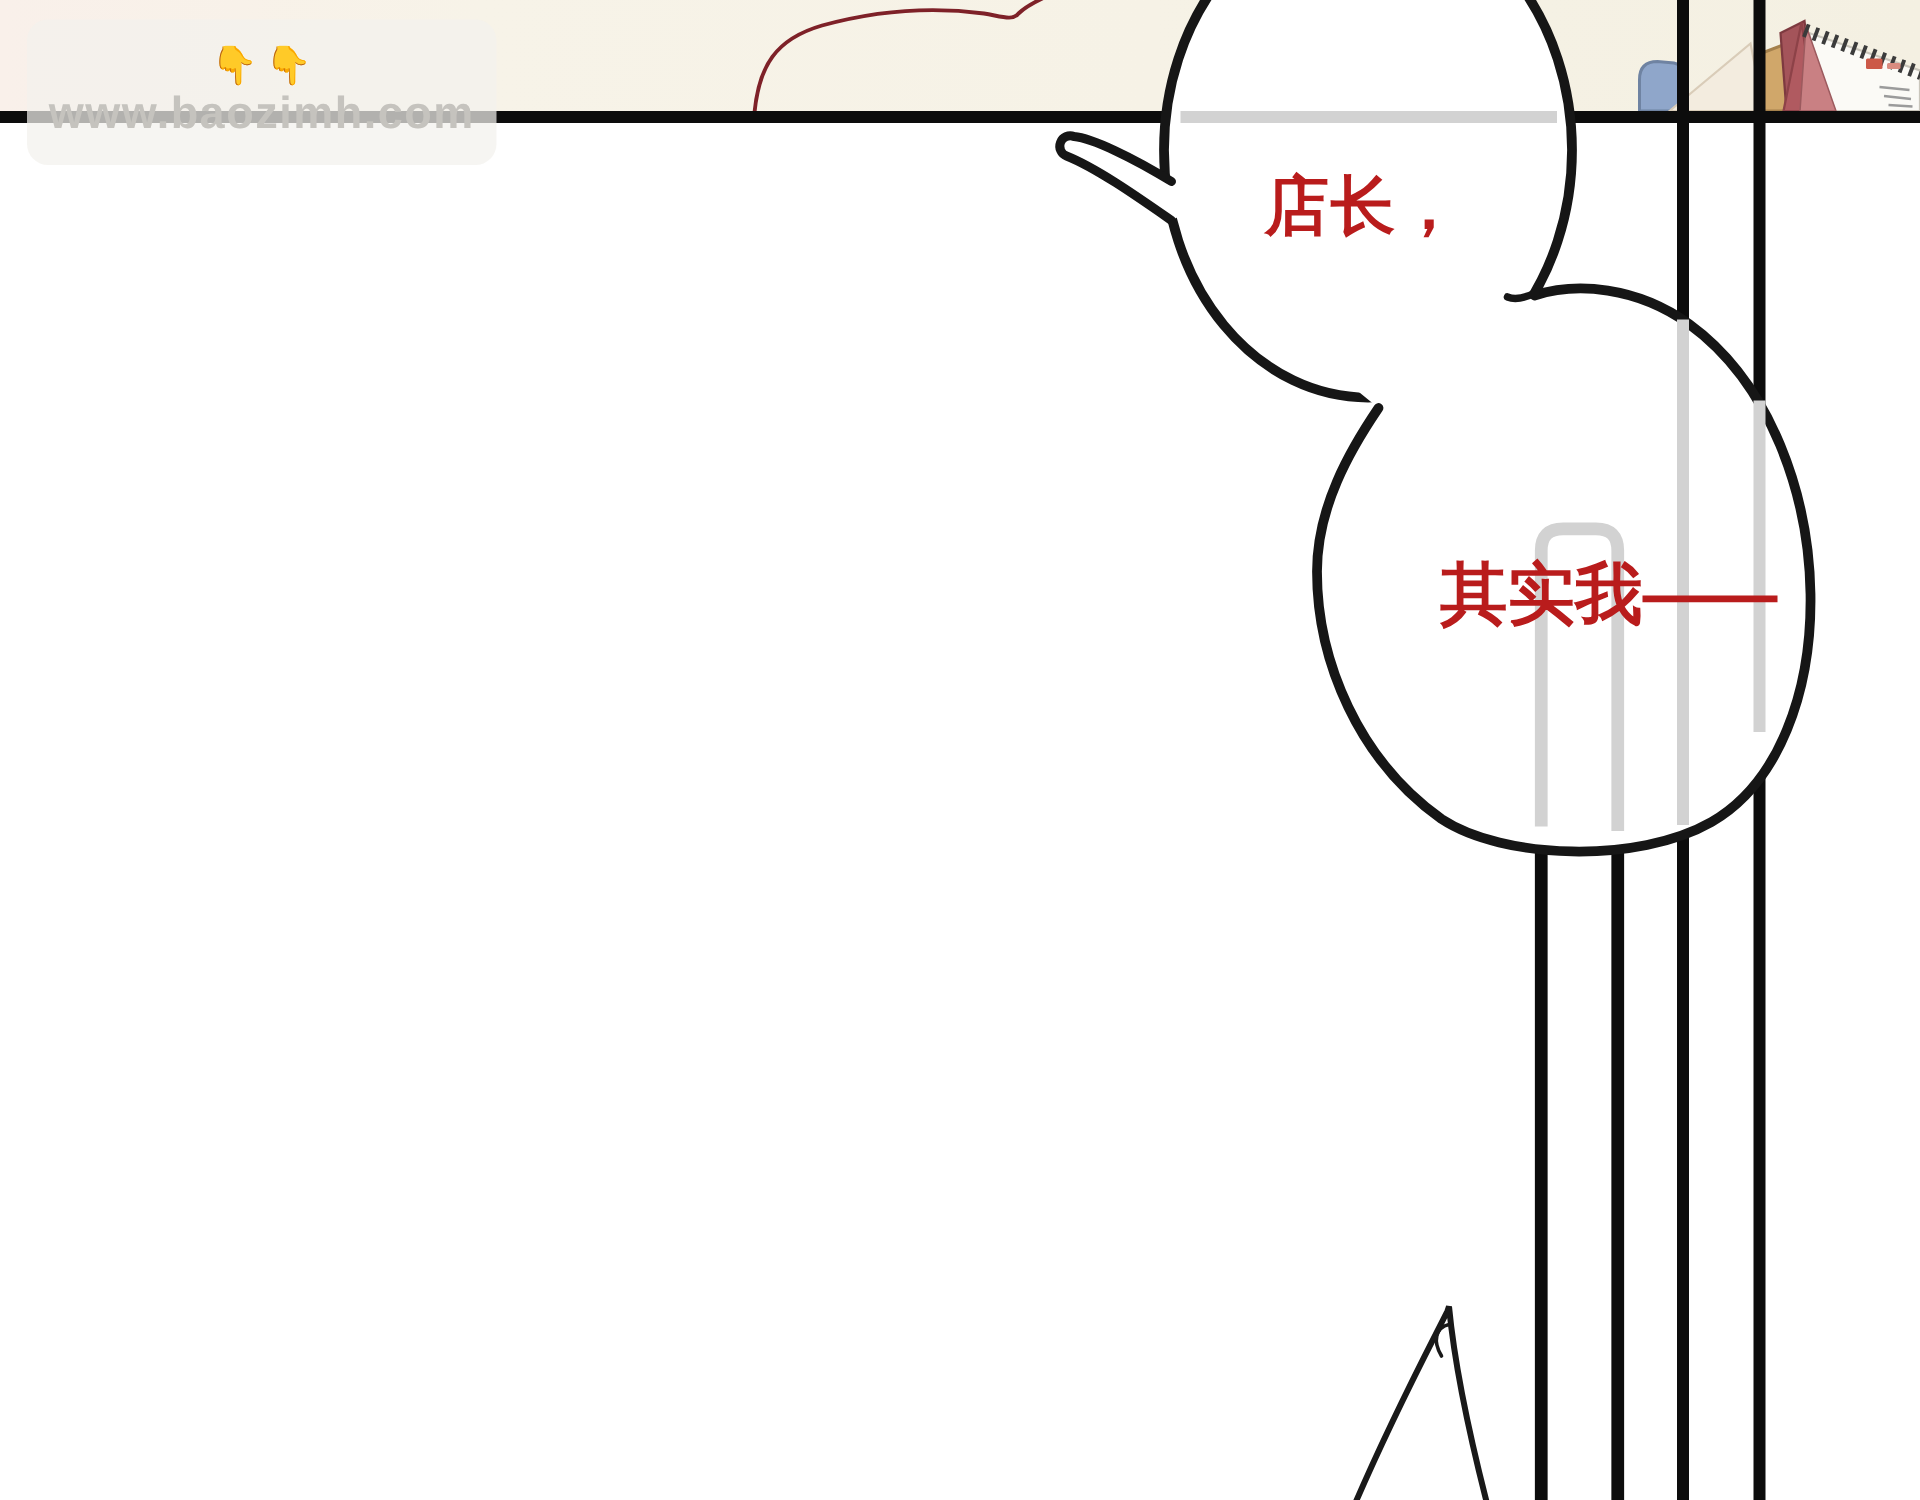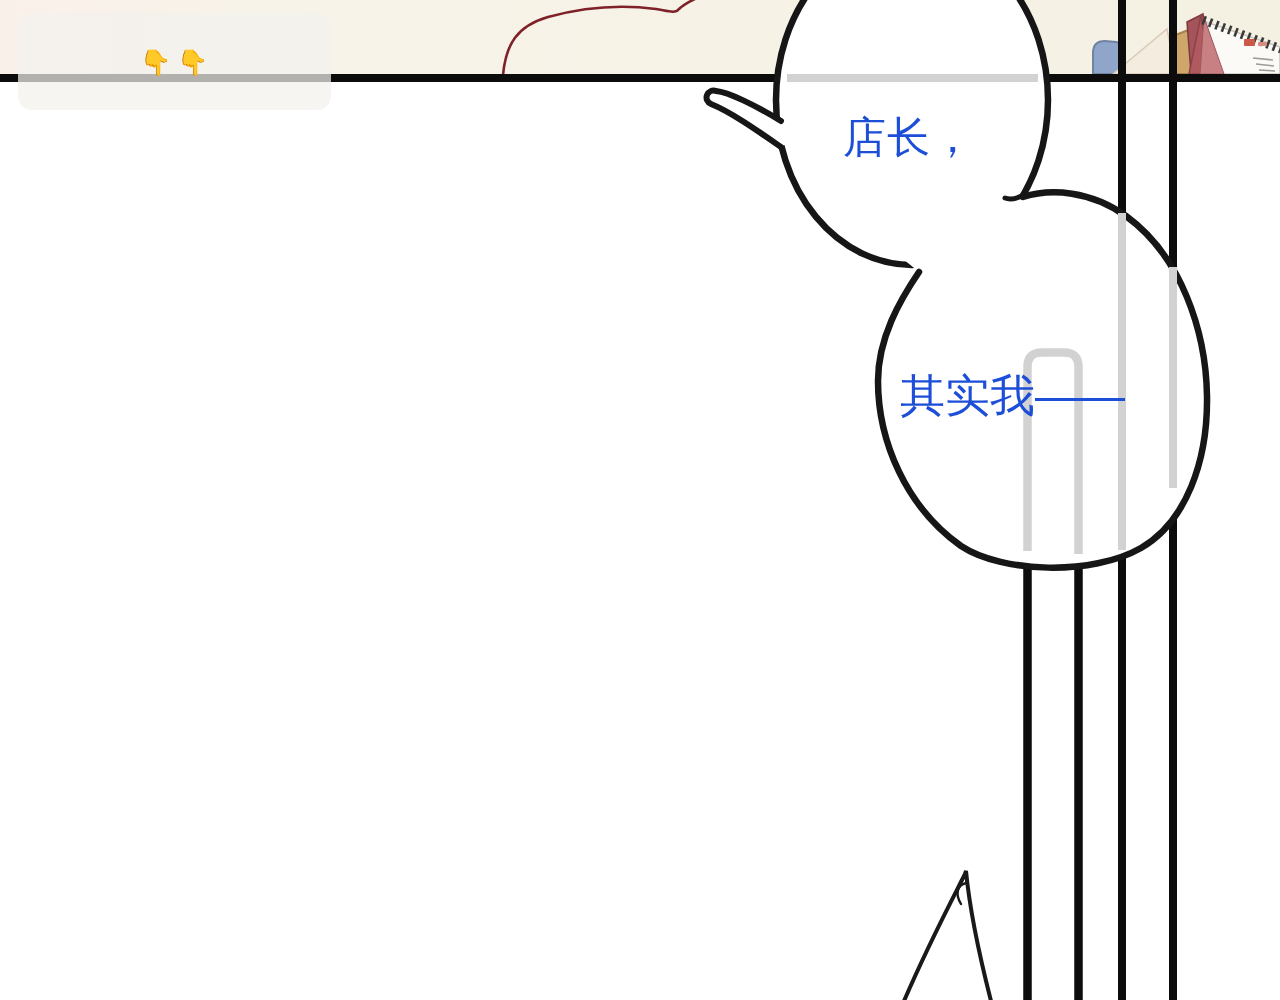--- a/index.html
+++ b/index.html
@@ -2,23 +2,23 @@
 <html><head>
 <meta charset="utf-8">
 <style>
   html,body{margin:0;padding:0;background:#ffffff;}
   #stage{
     position:relative;width:1280px;height:1000px;overflow:hidden;
     background:#ffffff;
     font-family:"Liberation Sans","DejaVu Sans",sans-serif;
   }
   #art{position:absolute;left:0;top:0;}
-  .bubble-text{position:absolute;color:#1d4ed8;font-weight:400;white-space:nowrap;}
+  .bubble-text{position:absolute;color:#b91c1c;font-weight:700;white-space:nowrap;}
   #bubble1-text{left:843px;top:109px;font-size:43px;letter-spacing:1px;}
-  #bubble2-text{left:900px;top:366px;font-size:45px;letter-spacing:0px;}
+  #bubble2-text{left:960px;top:366px;font-size:45px;letter-spacing:0px;}
   #watermark{
     position:absolute;left:18px;top:13px;width:313px;height:97px;
     background:rgba(242,241,237,0.72);border-radius:14px;
     display:flex;flex-direction:column;align-items:center;justify-content:center;
   }
   .wm-line1{font-size:28px;font-weight:700;color:#d7d3c9;display:flex;align-items:center;gap:5px;line-height:1.2;}
   .wm-emoji{color:#f4b73f;font-size:25px;font-weight:400;}
   .wm-line2{font-size:30px;font-weight:700;color:#c5c3be;letter-spacing:1px;line-height:1.15;}
 </style>
 </head>
@@ -99,15 +99,16 @@
   </svg>
 
   <div class="bubble-text" id="bubble1-text">店长，</div>
   <div class="bubble-text" id="bubble2-text">其实我——</div>
 
   <div id="watermark">
     <div class="wm-line1">
       <span class="wm-emoji">👇</span>
       <span class="wm-emoji">👇</span>
     </div>
+    <div class="wm-line2">www.baozimh.com</div>
   </div>
 
 </div>
 
 </body></html>

